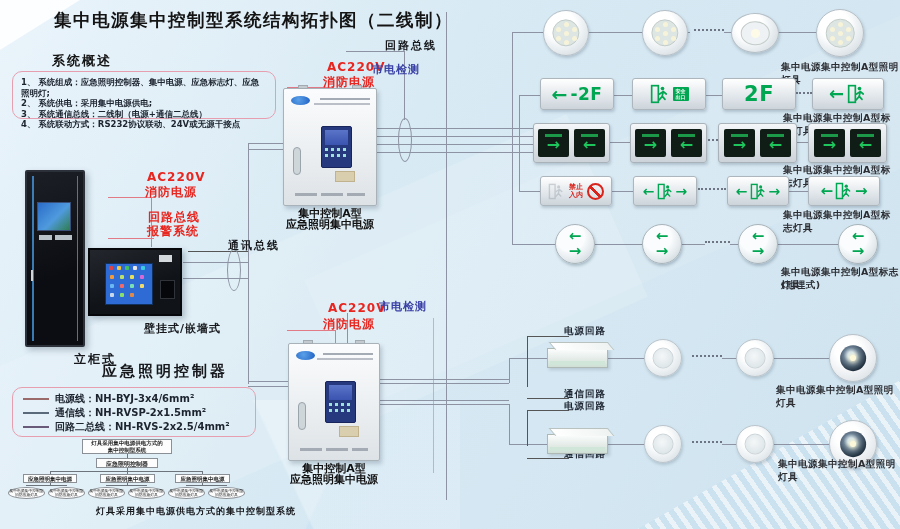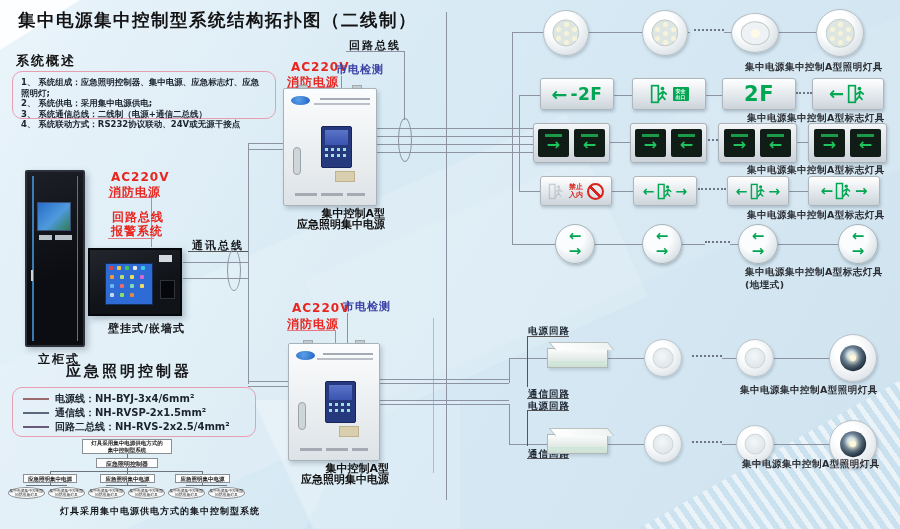--- a/index.html
+++ b/index.html
@@ -1,19 +1,19 @@
 <!DOCTYPE html>
 <html><head>
 <meta charset="utf-8">
 <style>
   * { margin:0; padding:0; box-sizing:border-box; }
   html,body { background:#eef4f8; font-family:"DejaVu Sans",sans-serif; }
   #stage { position:relative; width:900px; height:529px; overflow:hidden;
            background:linear-gradient(120deg,#eaf4fb 0%,#d8eaf4 40%,#cfe3ef 100%); }
-  .abs { position:absolute; }
+  .abs { position:absolute;margin-left:36px; }
   
   .deco { position:absolute; z-index:0; pointer-events:none; }
   .tri-tl { left:0; top:0; width:80px; height:50px;
             background:rgba(255,255,255,.85); clip-path:polygon(0 0,100% 0,0 100%); }
   .band1 { left:-120px; top:260px; width:760px; height:200px; transform:rotate(-24deg);
            background:rgba(255,255,255,.16); }
   .band2 { left:300px; top:120px; width:760px; height:140px; transform:rotate(-24deg);
            background:rgba(255,255,255,.10); }
   .stripes-br { left:580px; top:360px; width:320px; height:169px;
            background:repeating-linear-gradient(55deg, rgba(255,255,255,.55) 0 5px, rgba(186,217,238,.25) 5px 11px);
@@ -50,21 +50,21 @@
               border:1px solid #17255c; border-radius:2px; }
   .psu .scr i { display:block; margin:3px 3px 0; height:15px; background:linear-gradient(#5a74c8,#3a54b0); }
   .psu .scr b { display:block; margin:3px 3px 0; height:3px;
               background:repeating-linear-gradient(90deg,#9fe0d8 0 3px,transparent 3px 6px); }
   .psu .handle { position:absolute; left:9px; top:50%; width:8px; height:28px; background:#cfd6da;
               border:1px solid #9aa4ab; border-radius:4px; }
   .psu .plate { position:absolute; left:55%; top:71%; width:20px; height:11px; background:#d9cfae; border:1px solid #bfb28c; }
   .psu .foot { position:absolute; bottom:9px; left:12%; width:76%; height:3px;
               background:repeating-linear-gradient(90deg, rgba(90,100,115,.45) 0 22px, transparent 22px 26px); }
   .psu .tab { position:absolute; top:-4px; width:10px; height:4px; background:#c4cbd0; border:1px solid #a2abb2; }
-  .psu-cap { position:absolute; text-align:right; font-size:11px; font-weight:bold; color:#111; line-height:11px; z-index:3; }
+  .psu-cap { position:absolute; text-align:center; font-size:11px; font-weight:bold; color:#111; line-height:11px; z-index:3; }
   
   .tower { position:absolute; background:linear-gradient(160deg,#1c1f26,#0b0d12 60%);
            border:2px solid #2c3038; border-radius:2px; z-index:3; box-shadow:3px 3px 6px rgba(50,70,90,.3); }
   .tower .edge { position:absolute; top:4px; bottom:4px; width:1.5px; background:rgba(70,150,220,.8); }
   .tower .scr { position:absolute; left:10px; top:30px; width:34px; height:29px; border:1px solid #3a4f77;
            background:linear-gradient(135deg,#2a6cc8 0%,#4f9ade 55%,#2f7d4f 100%); }
   .tower .kb { position:absolute; left:12px; top:63px; width:13px; height:5px; background:#b9c2c8; }
   .tower .kb2 { left:28px; width:17px; }
   .tower .hdl { position:absolute; left:4px; top:98px; width:2px; height:11px; background:#cfd6da; }
   .wallu { position:absolute; background:linear-gradient(160deg,#23262c,#101318 60%);

